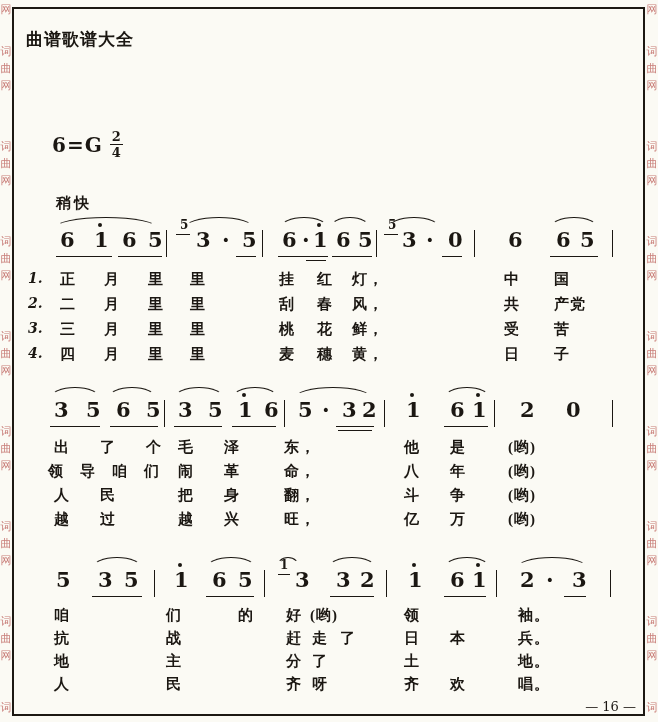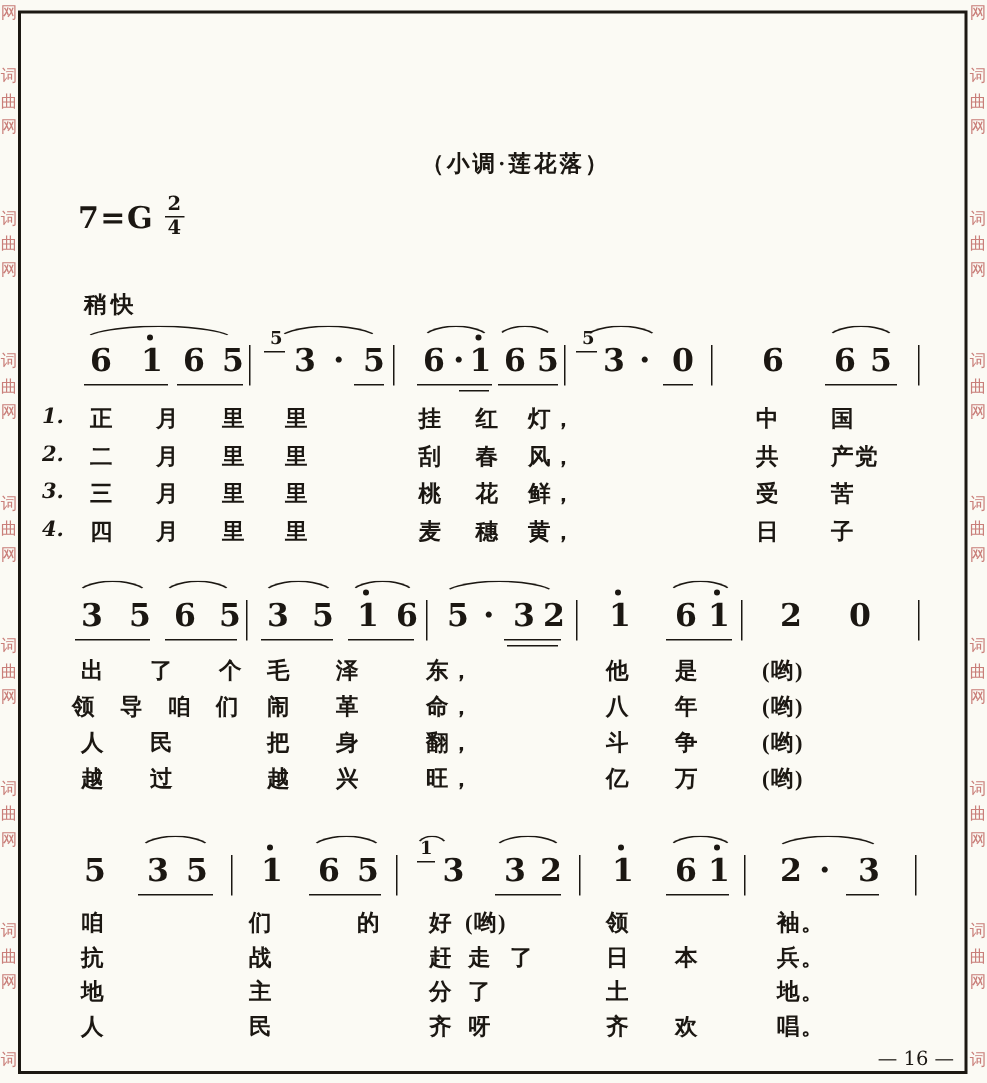--- a/index.html
+++ b/index.html
@@ -101,24 +101,24 @@
       <span style="top: 460px;">网</span>
       <span style="top: 521px;">词</span>
       <span style="top: 538px;">曲</span>
       <span style="top: 555px;">网</span>
       <span style="top: 616px;">词</span>
       <span style="top: 633px;">曲</span>
       <span style="top: 650px;">网</span>
       <span style="top: 702px;">词</span>
     </div>
 
-  <div class="subtitle">（小调·莲花落）</div>
+  <div class="site-label">曲谱歌谱大全</div>
 
   <div class="keysig">
-    <span class="kt">7=G</span>
+    <span class="kt">6=G</span>
     <span class="frac">
       <span class="num">2</span>
       <span class="fbar"></span>
       <span class="den">4</span>
     </span>
   </div>
 
 
   <div class="tempo">稍快</div>
 

